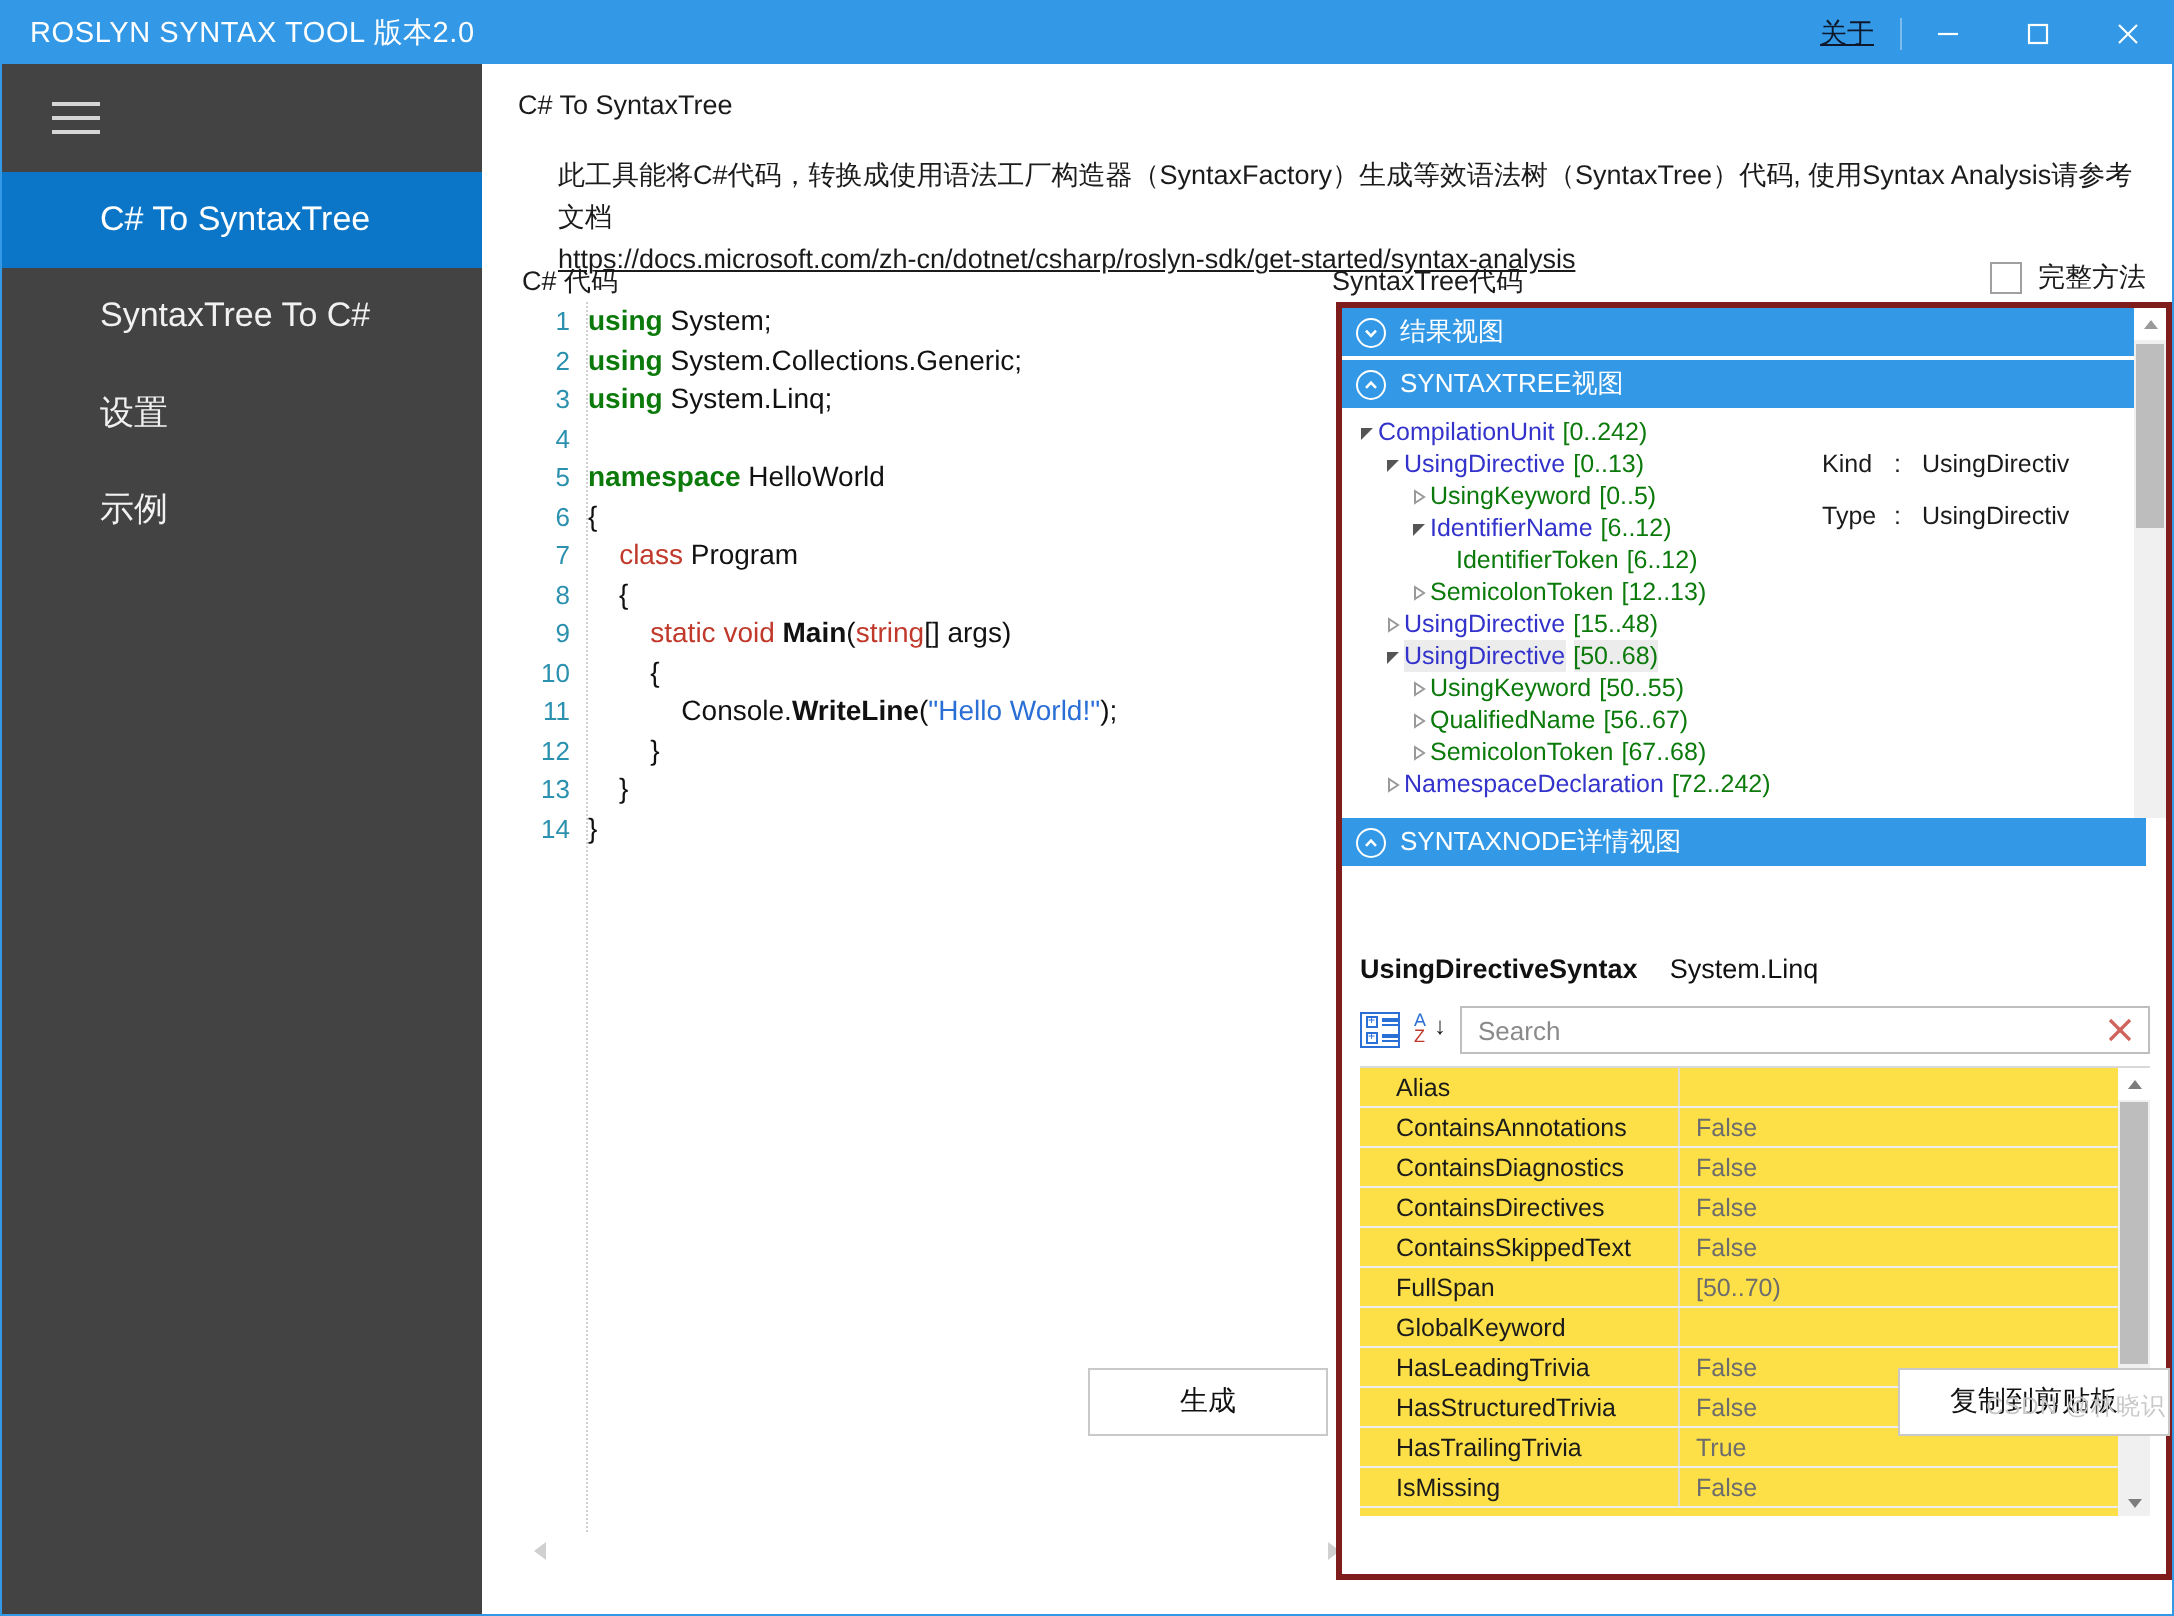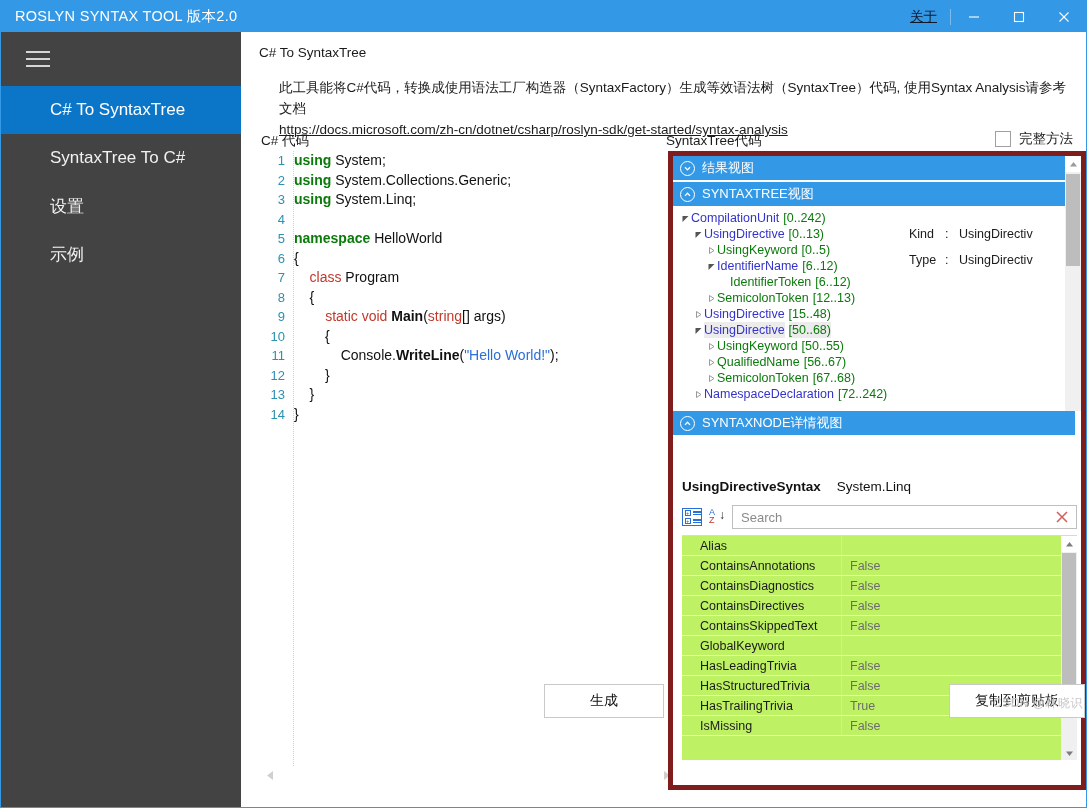--- a/index.html
+++ b/index.html
@@ -163,21 +163,21 @@
   }
   .hs-arrow {
     width: 14px; height: 14px;
     display: flex; align-items: center; justify-content: center;
   }
 
   
   .rpanel {
     position: absolute; left: 427px; top: 119px;
     width: 418px; height: 639px;
-    border: 5px solid #7f1d1d;
+    border: 3px solid #7f1d1d;
     background: #ffffff;
     overflow: hidden;
   }
   .exp-header {
     height: 24px;
     background: #3399e6;
     display: flex; align-items: center;
     padding-left: 7px;
     gap: 7px;
     color: #ffffff;
@@ -302,21 +302,21 @@
   }
   .clear-x {
     width: 16px; height: 16px;
     display: flex; align-items: center; justify-content: center;
   }
 
   .proptable {
     position: absolute; left: 9px; top: 100px;
     width: 395px; height: 225px;
     overflow: hidden;
-    background: #bef264;
+    background: #fde047;
     border-top: 1px solid #d9d9d9;
   }
   .prow {
     display: flex; height: 20px; line-height: 20px;
     border-bottom: 1px solid #ededed;
     font-size: 12.5px;
   }
   .prow .pname {
     width: 160px; min-width: 160px;
     padding-left: 18px;
@@ -717,20 +717,24 @@
               </div>
               <div class="prow">
                 <div class="pname">ContainsDirectives</div>
                 <div class="pval">False</div>
               </div>
               <div class="prow">
                 <div class="pname">ContainsSkippedText</div>
                 <div class="pval">False</div>
               </div>
               <div class="prow">
+                <div class="pname">FullSpan</div>
+                <div class="pval">[50..70)</div>
+              </div>
+              <div class="prow">
                 <div class="pname">GlobalKeyword</div>
                 <div class="pval"></div>
               </div>
               <div class="prow">
                 <div class="pname">HasLeadingTrivia</div>
                 <div class="pval">False</div>
               </div>
               <div class="prow">
                 <div class="pname">HasStructuredTrivia</div>
                 <div class="pval">False</div>

